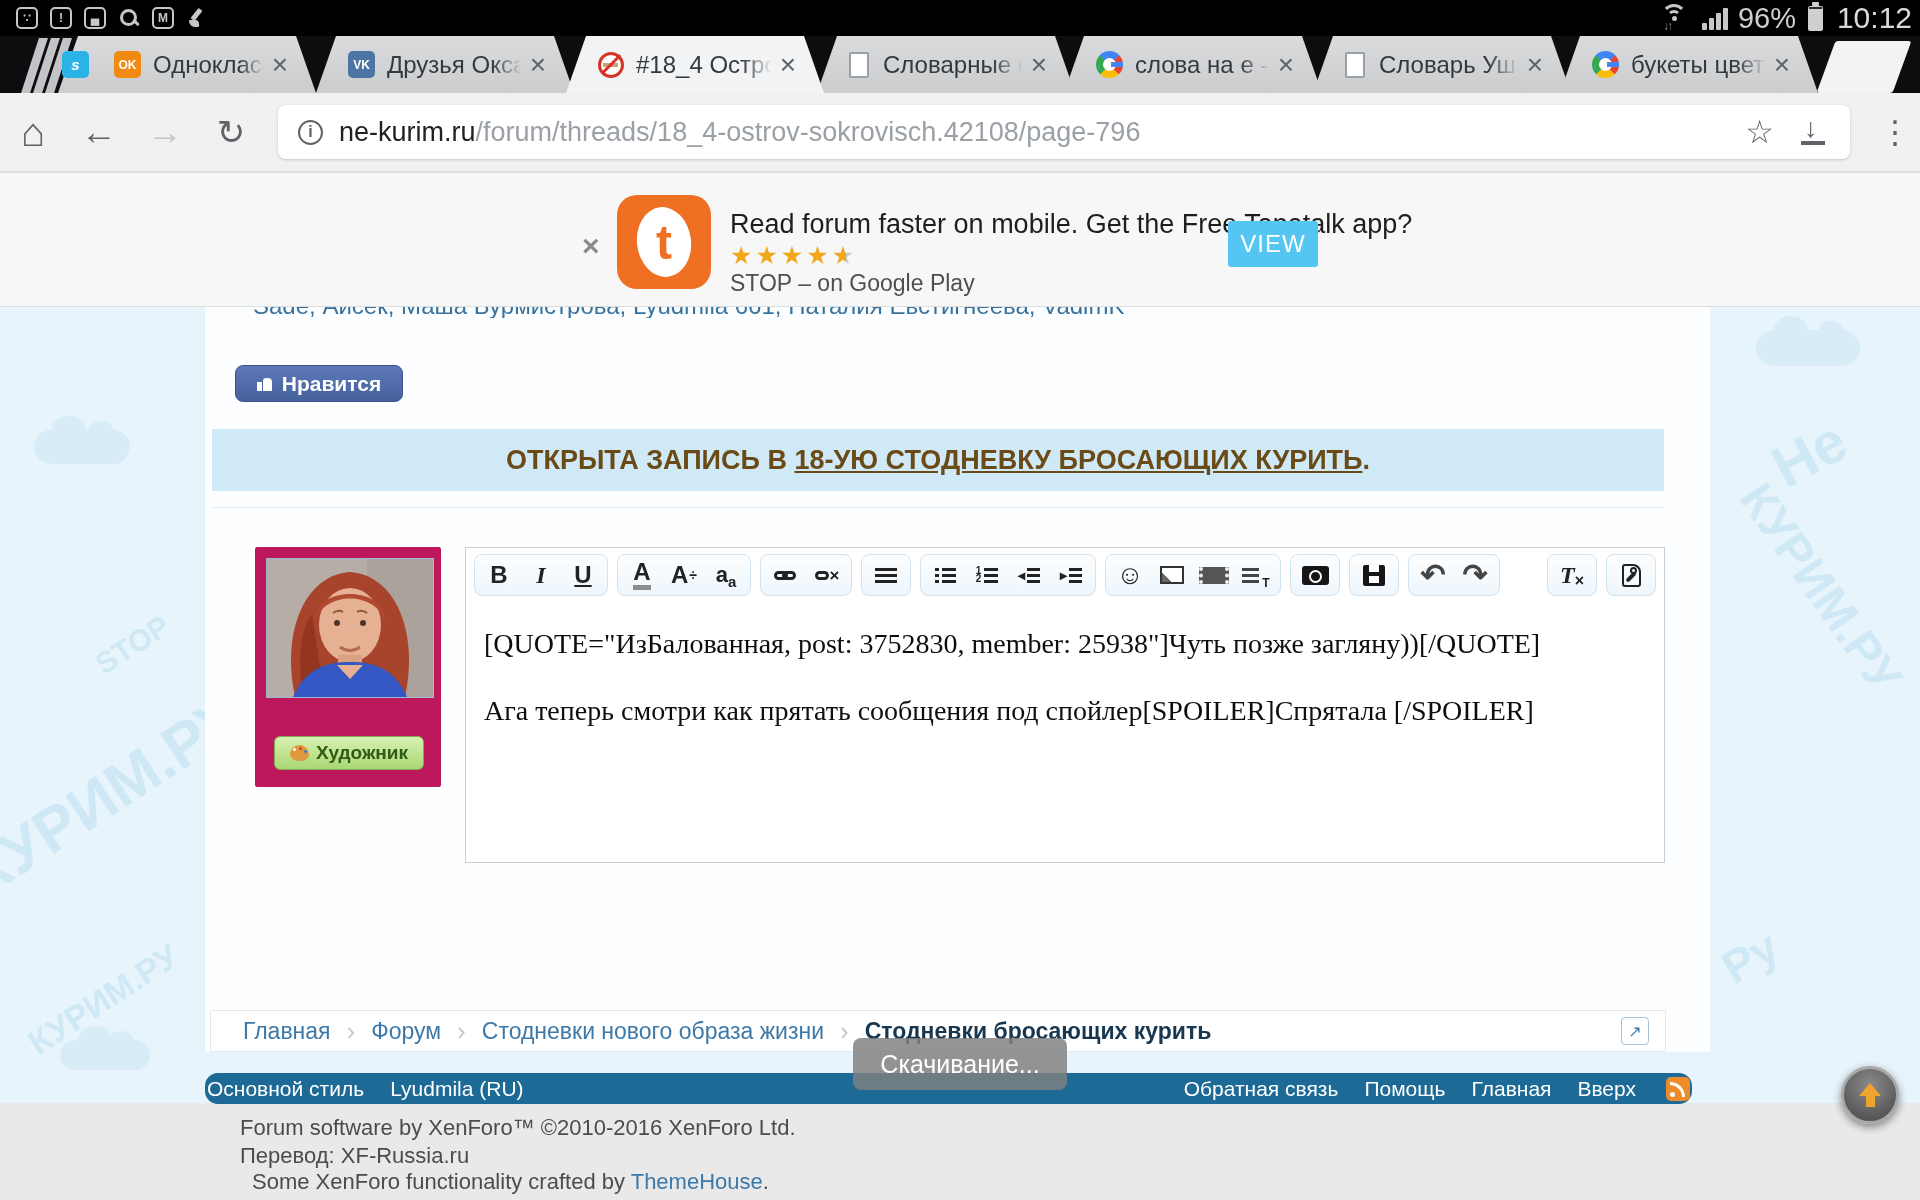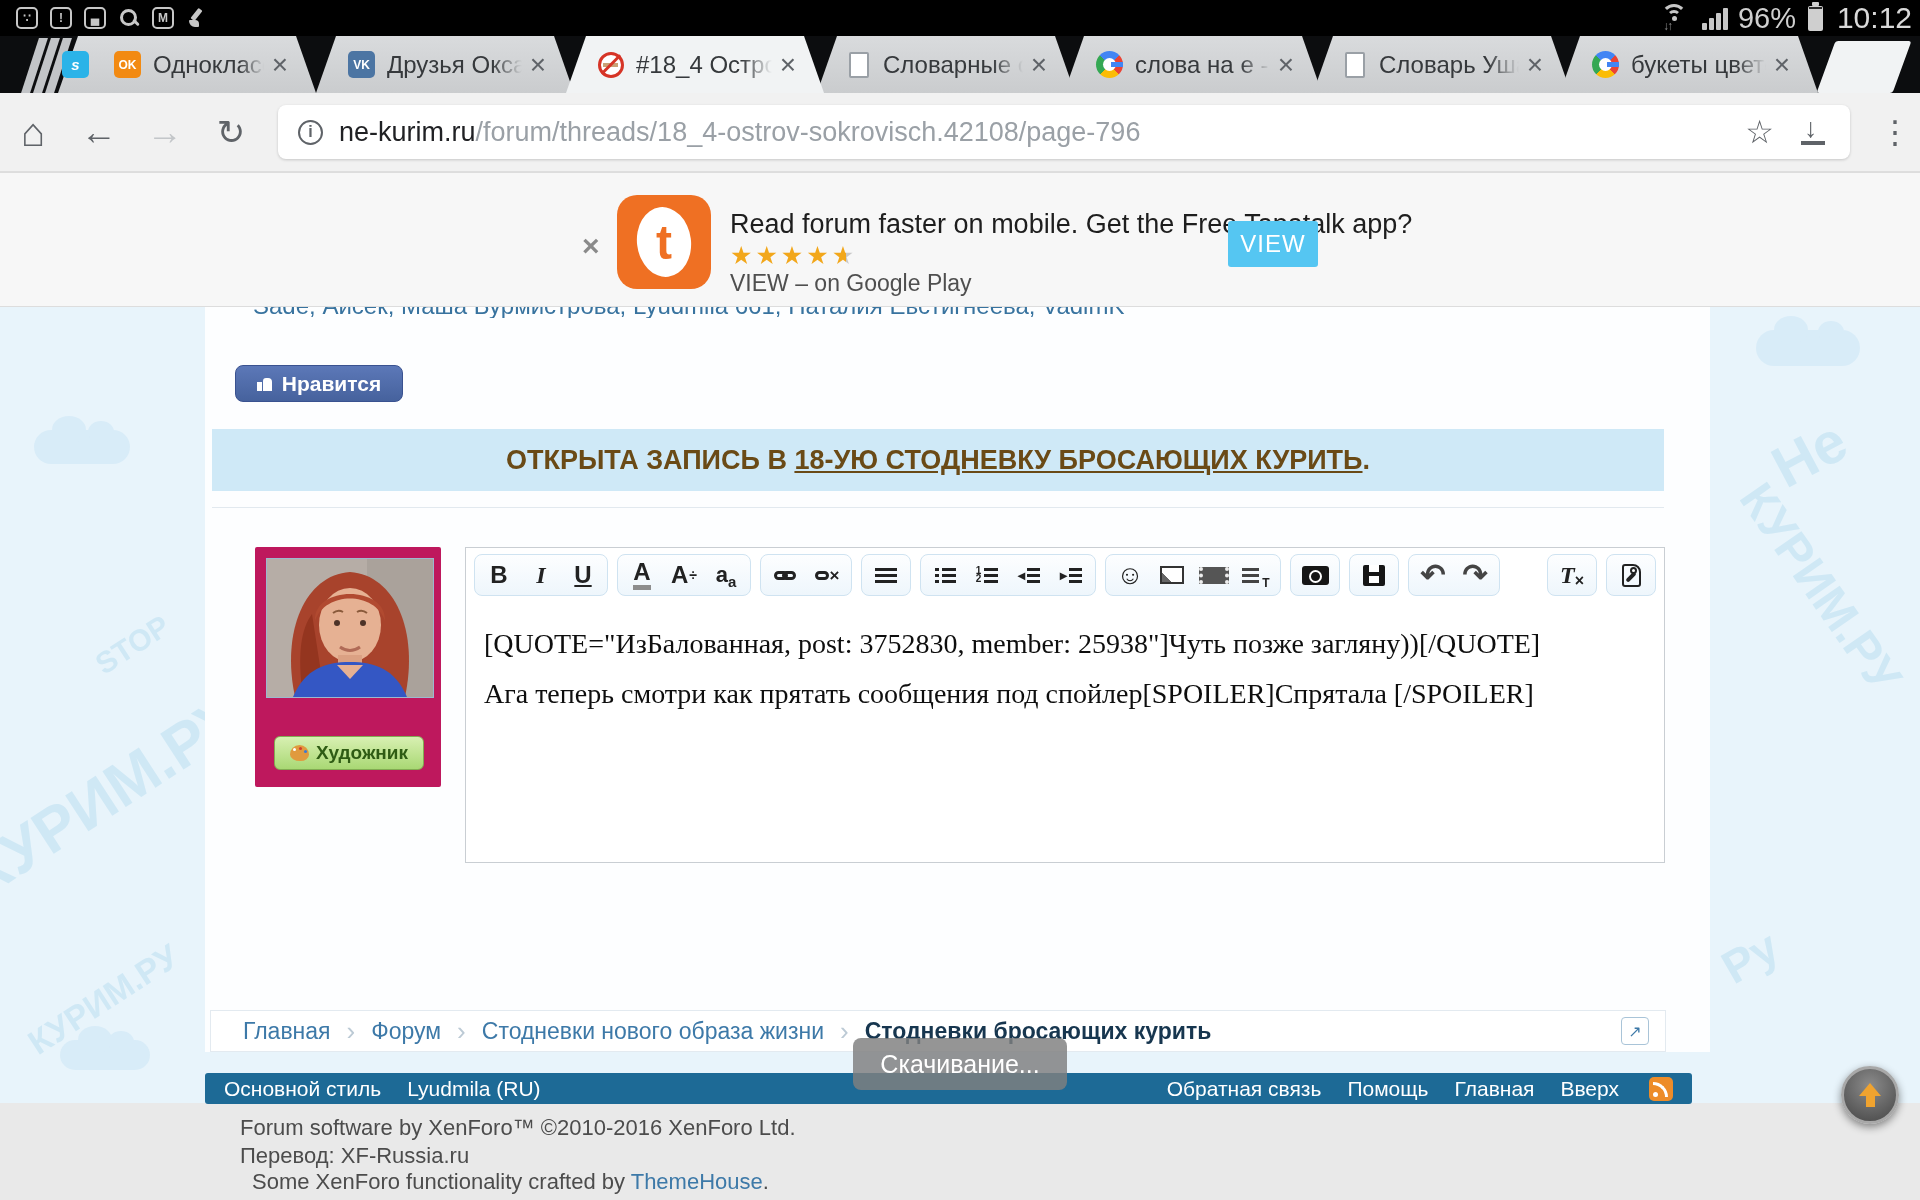--- a/index.html
+++ b/index.html
@@ -158,38 +158,38 @@
   .ic-save::before{content:"";width:22px;height:21px;background:#161616;border-radius:2px}
   .ic-save::after{content:"";position:absolute;width:10px;height:7px;background:#fff;bottom:6px;box-shadow:0 -11px 0 0 #fff}
   .ic-undo::before{content:"↶";font-size:30px;color:#444}
   .ic-redo::before{content:"↷";font-size:30px;color:#444}
   .ic-removeformat::before{content:"T";font-family:"Liberation Serif",serif;font-style:italic}
   .ic-removeformat::after{content:"×";font-size:16px;align-self:flex-end}
   .ic-bbcode{border:2px solid #222;border-radius:3px 8px 3px 3px;width:19px;height:23px;min-width:0;box-sizing:border-box}
   .ic-bbcode::before{content:"";width:4px;height:12px;background:#222;transform:rotate(45deg);border-radius:2px;margin-top:4px}
   .ic-bbcode::after{content:"";position:absolute;width:7px;height:7px;border:2px solid #222;border-radius:50%;top:1px;right:2px;background:#fff;box-sizing:border-box}
   .etext{padding:22px 18px 0;font-family:"Liberation Serif",serif;font-size:28px;color:#0e0e0e;line-height:40px}
-  .etext .l2{margin-top:10px}
+  .etext .l2{margin-top:27px}
   
   .actions{position:absolute;top:570px;right:46px;display:flex;gap:13px}
   .btn{height:41px;padding:0 19px;border-radius:5px;font-size:23px;display:flex;align-items:center;
        border:1px solid #bdbdbd;background:linear-gradient(#fefefe,#e7e7e7);color:#2b2b2b;
        box-shadow:0 1px 2px rgba(0,0,0,.18);box-sizing:border-box}
   .btn.primary{background:linear-gradient(#dceffb,#abd3ec);border-color:#8cb6d2;color:#10364f}
   
   .crumbs{position:absolute;left:5px;top:703px;width:1456px;height:42px;background:#fff;border:1px solid #e3eaf0;
           display:flex;align-items:center;padding:0 16px;box-sizing:border-box;font-size:23px}
   .crumbs a{color:#3d79a8;text-decoration:none;margin:0 16px}
   .crumbs .cur{color:#17364f;font-weight:700;margin:0 16px}
   .cs{color:#bccad5;font-size:26px;font-weight:400}
   .quicknav{margin-left:auto;width:26px;height:26px;border:1px solid #a9c4d8;border-radius:4px;color:#3d79a8;
             display:flex;align-items:center;justify-content:center;font-size:16px}
   
   .bluebar{position:absolute;left:205px;top:1073px;width:1487px;height:31px;background:var(--footer_bar_bg,#1d6a96);
-           border-radius:3px;display:flex;align-items:center;padding:0 19px;box-sizing:border-box;
+           border-radius:13px;display:flex;align-items:center;padding:0 2px;box-sizing:border-box;
            color:#fff;font-size:21px;z-index:3}
   .bluebar a{color:#fff;text-decoration:none}
   .bb-left{display:flex;gap:26px}
   .bb-right{margin-left:auto;display:flex;gap:26px;align-items:center}
   .rss{width:24px;height:24px;background:#ed8c29;border-radius:5px;position:relative;margin-left:4px}
   .rss::before{content:"";position:absolute;left:4px;bottom:4px;width:5px;height:5px;background:#fff;border-radius:50%}
   .rss::after{content:"";position:absolute;left:4px;bottom:4px;width:12px;height:12px;border-top:3px solid #fff;
               border-right:3px solid #fff;border-top-right-radius:100%}
   .footer{position:absolute;left:0;top:1103px;width:1920px;height:97px;background:#e9e9e9;z-index:2;
           font-size:22px;color:#4c4c4c}
@@ -306,21 +306,21 @@
   <span class="menu3">⋮</span>
 </div>
 
 <div class="adbanner">
   <span class="ad-close">×</span>
   <div class="tapa">
       <span>t</span>
     </div>
   <div class="ad-title">Read forum faster on mobile. Get the Free Tapatalk app?</div>
   <div class="ad-stars">★★★★<span class="half">★</span></div>
-  <div class="ad-sub">VIEW – on Google Play</div>
+  <div class="ad-sub">STOP – on Google Play</div>
   <div class="ad-view">VIEW</div>
 </div>
 
 <div class="content">
   <div class="members">
     <span>Sade, Айсек, Маша Бурмистрова, Lyudmila 661, Наталия Евстигнеева, VadimK</span>
   </div>
 
   <div class="likerow">
     <div class="fb-btn">

